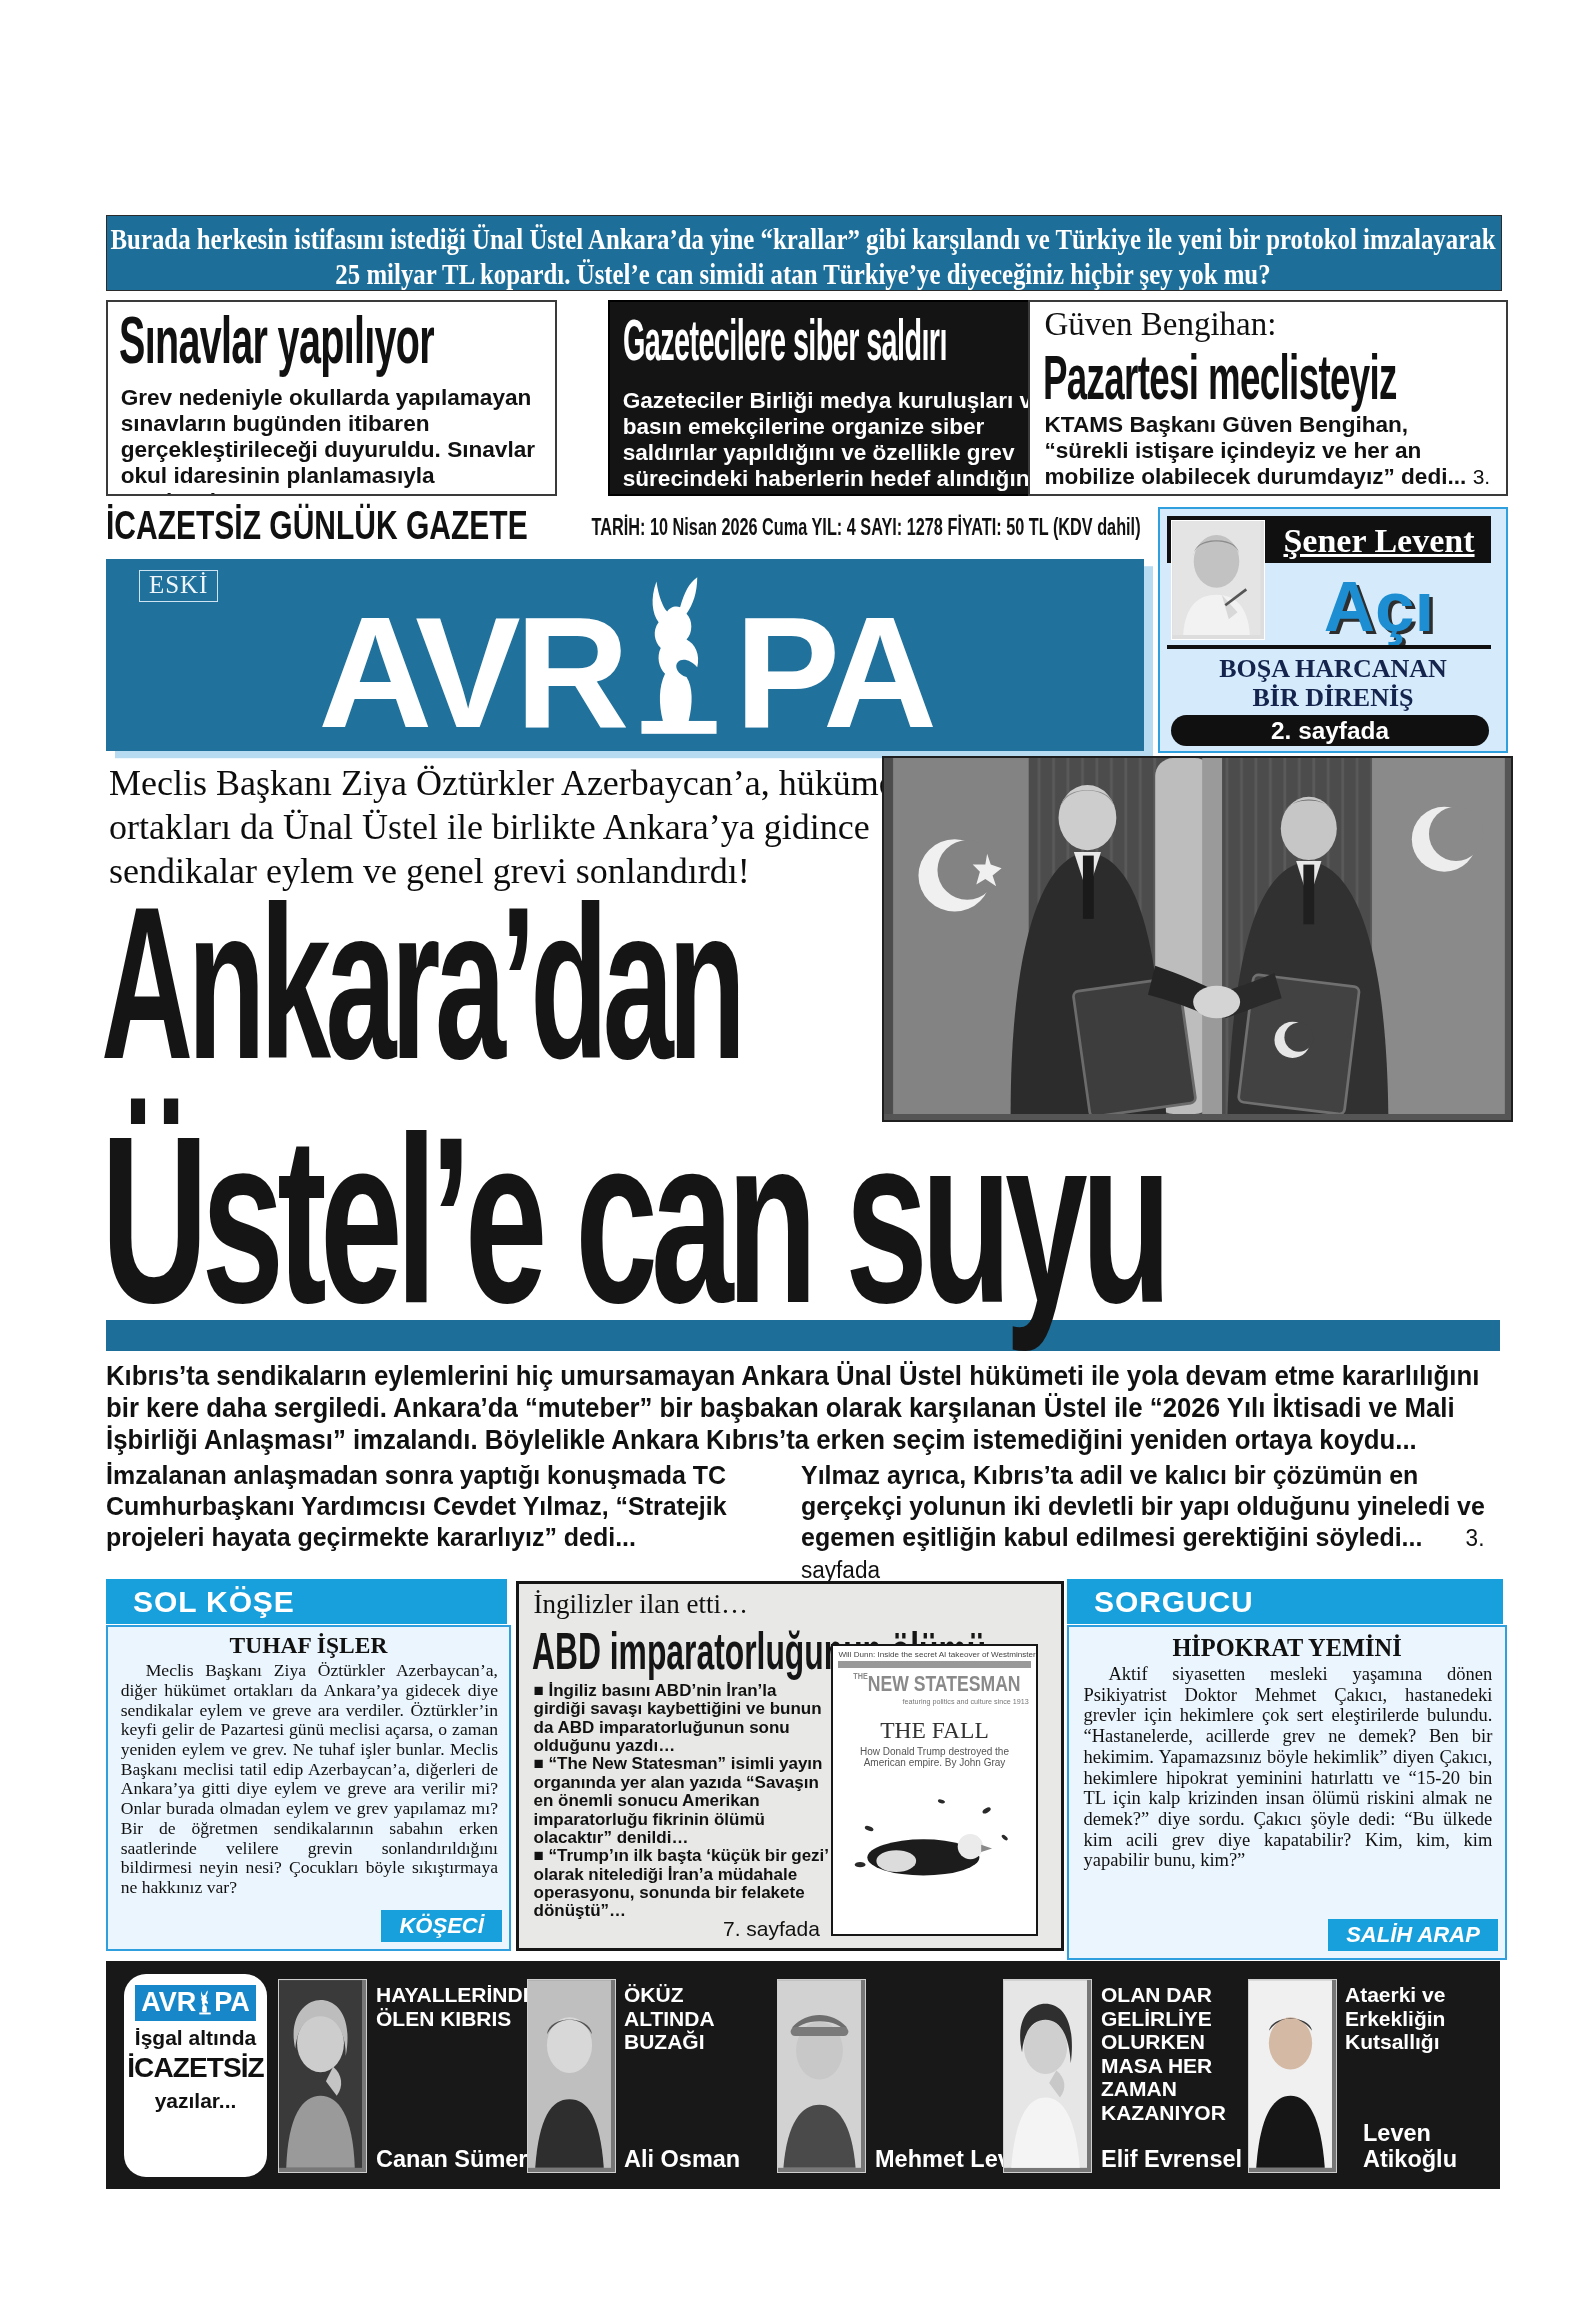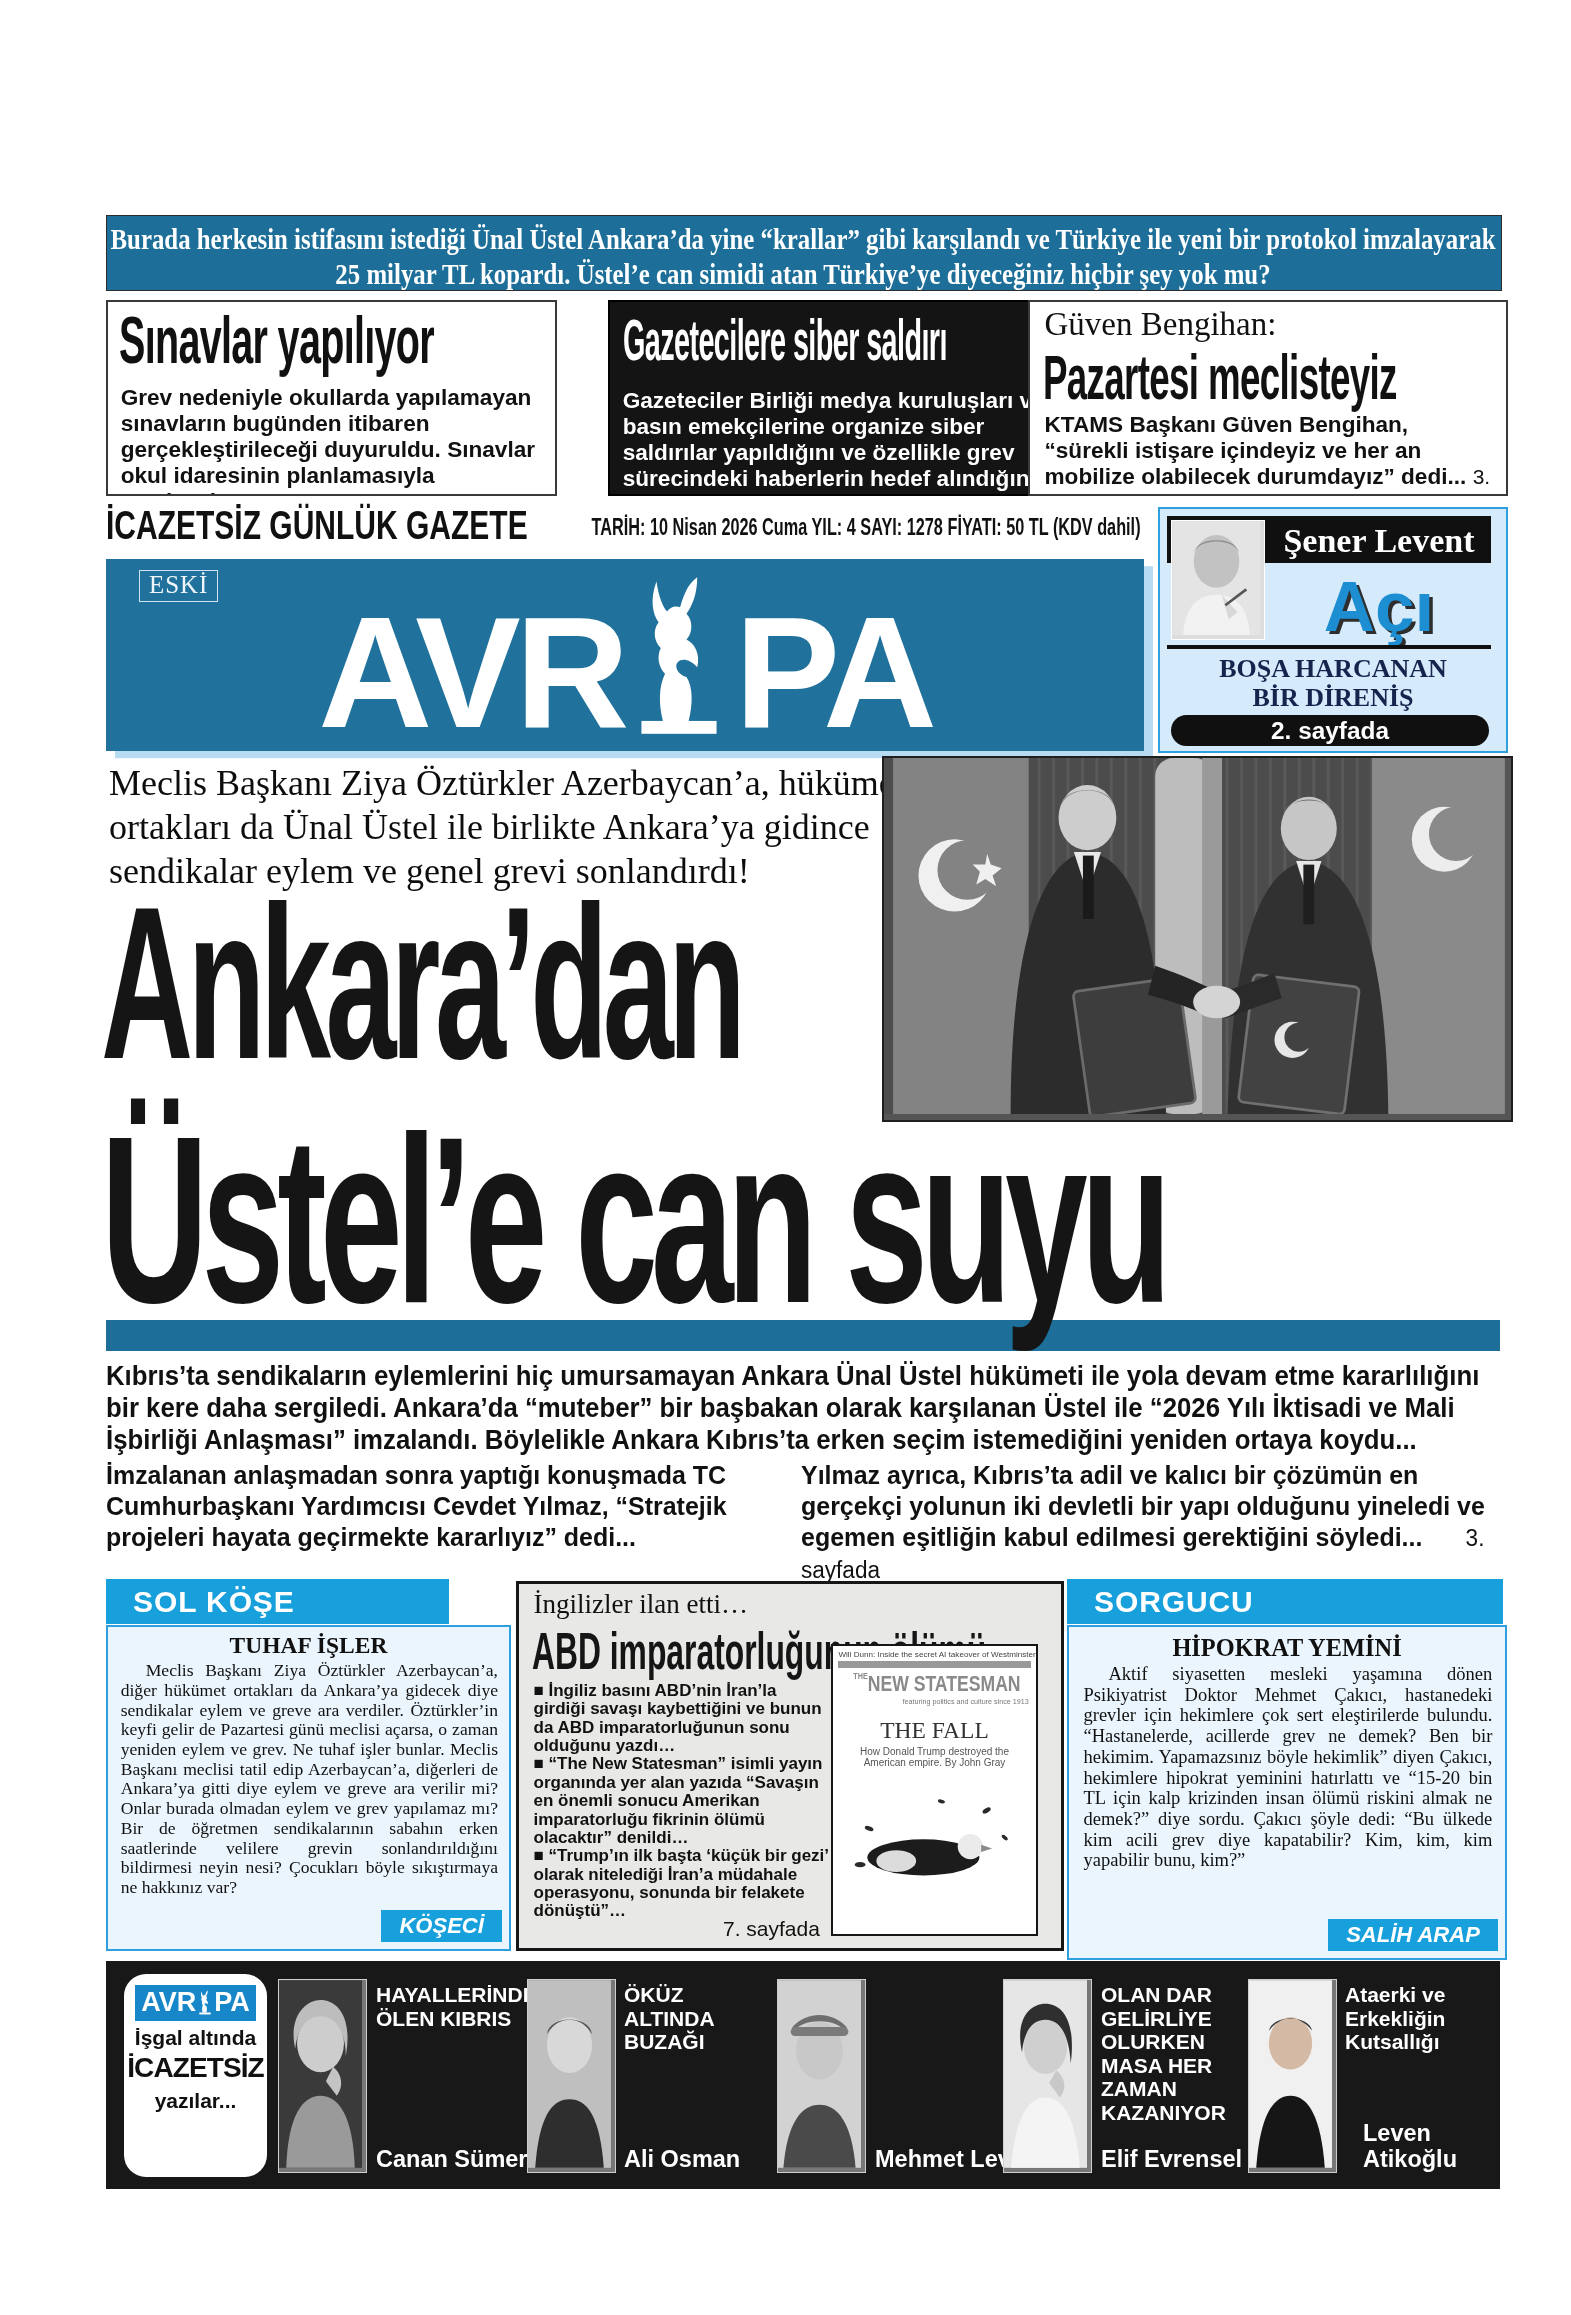--- a/index.html
+++ b/index.html
@@ -30,21 +30,21 @@
   .eski{left:33px;top:11px;border:1.8px solid #cfe4f2;color:#eef6fc;font-family:"Liberation Serif",serif;
         font-size:25px;padding:0 9px 1.8px 9px;letter-spacing:0.9px;}
   .logo-row{position:absolute;left:0;right:0;bottom:5.4px;display:flex;justify-content:center;align-items:flex-end;}
   .logo-word{color:#fff;font-weight:bold;font-size:158px;line-height:0.92;letter-spacing:-5.4px;}
 
   
   .senerbox{left:1158px;top:507px;width:346px;height:242px;background:#d5eafb;border:2.7px solid #2f9fdd;}
   .sener-bar{position:absolute;left:7.2px;top:7.2px;width:324px;height:47px;background:#101010;}
   .sener-photo{position:absolute;left:11px;top:11px;width:92px;height:118px;border:1.8px solid #fff;background:#ddd;}
   .sener-name{position:absolute;left:107px;top:12.7px;width:224px;text-align:center;color:#fff;
-              font-family:"Liberation Serif",serif;font-weight:bold;font-size:34px;}
+              font-family:"Liberation Serif",serif;font-weight:bold;font-size:34px;text-decoration:underline;}
   .aci{position:absolute;left:107px;top:62px;width:224px;text-align:center;color:#1e8ed2;
        font-weight:bold;font-size:71px;line-height:1;text-shadow:3.6px 2.7px 0 #2e2e2e;}
   .sener-div{position:absolute;left:7.2px;top:136px;width:324px;height:3.6px;background:#101010;}
   .sener-t{position:absolute;left:0;width:100%;text-align:center;color:#14244d;
            font-family:"Liberation Serif",serif;font-weight:bold;font-size:26px;}
   .sener-pill{position:absolute;left:11px;top:206px;width:318px;height:31px;border-radius:15.4px;background:#101010;
               color:#fff;font-weight:bold;font-size:24.4px;text-align:center;line-height:31px;}
 
   
   .intro{left:109px;top:762px;width:814px;font-family:"Liberation Serif",serif;font-size:36px;line-height:1.22;color:#0d0d0d;}
@@ -62,21 +62,21 @@
 
   
   .sec-header{height:45px;background:#18a0dc;}
   .sec-header span{display:block;padding:6.3px 0 0 27px;color:#fff;font-weight:bold;font-size:30px;letter-spacing:0.9px;}
   .sec-body{background:#ebf5fd;border:2.7px solid #2f9fdd;}
   .sec-title{text-align:center;font-family:"Liberation Serif",serif;font-weight:bold;font-size:23.5px;margin-top:5.4px;}
   .sec-para{padding:1.8px 11px 0 12.7px;font-family:"Liberation Serif",serif;text-align:justify;text-indent:25px;}
   .badge{position:absolute;right:7.2px;bottom:7.2px;background:#18a0dc;color:#fff;font-weight:bold;
          font-style:italic;font-size:22px;padding:2.7px 18px;}
 
-  .solk-h{left:106px;top:1579px;width:343px;}
+  .solk-h{left:106px;top:1579px;width:401px;}
   .solk-b{left:106px;top:1625px;width:401px;height:322px;}
   .solk-b .sec-para{font-size:17.6px;line-height:1.12;}
 
   .midbox{left:516px;top:1581px;width:542px;height:364px;background:#e8e8e6;border:3.6px solid #161616;}
   .mid-kicker{position:absolute;left:14.5px;top:5.4px;font-family:"Liberation Serif",serif;font-size:27px;color:#111;}
   .mid-headline{position:absolute;left:12.7px;top:38px;font-weight:bold;font-size:43px;transform:scale(0.74,1.2);color:#151515;}
   .bullets{position:absolute;left:14.5px;top:98px;width:299px;display:flex;flex-direction:column;}
   .bullets div{font-weight:bold;font-size:17px;line-height:1.08;}
   .mid-pageref{position:absolute;left:204px;top:333px;font-size:21px;}
   .mag{position:absolute;left:312px;top:60px;width:203px;height:288px;background:#ffffff;border:2.7px solid #161616;overflow:hidden;}

